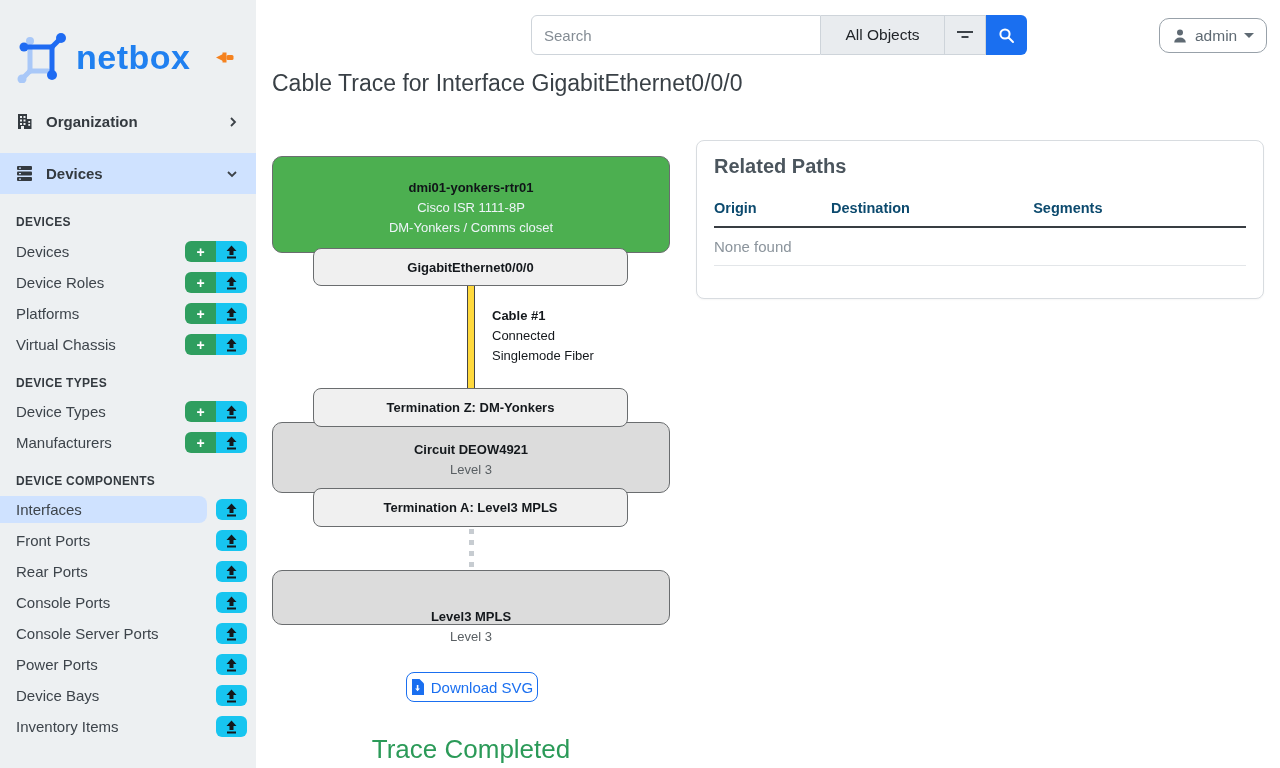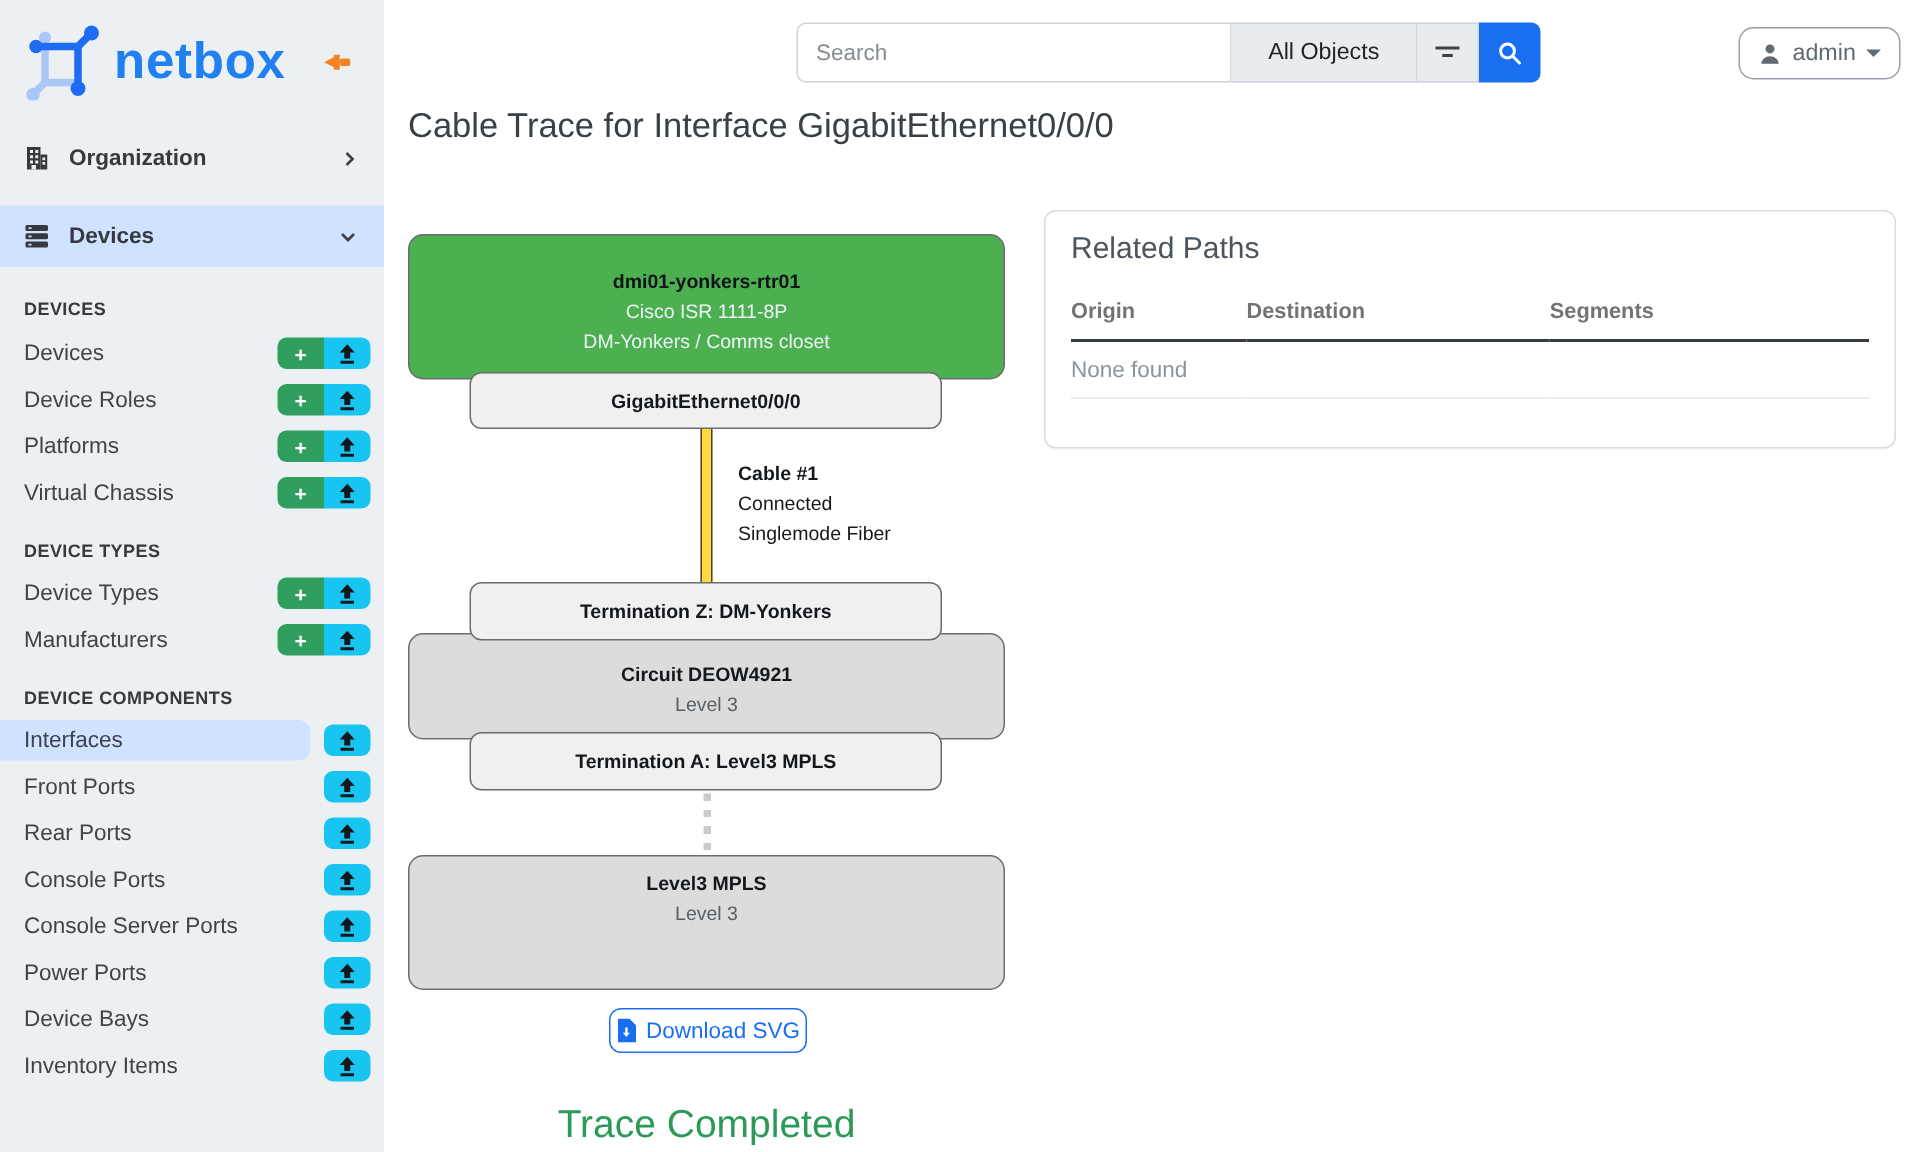--- a/index.html
+++ b/index.html
@@ -1,21 +1,21 @@
 <!DOCTYPE html>
 <html style="--primary: #1a6ff0; --cyan: #17c5f0; --add-green: #2f9e5f; --device-green: #4caf50; --cable-yellow: #ffd93d; --success-green: #2b9a58;"><head>
 <meta charset="utf-8">
 <style>
   * { margin:0; padding:0; box-sizing:border-box; }
   html,body { width:1280px; height:768px; overflow:hidden; }
   body { font-family:"Liberation Sans", sans-serif; background:#ffffff; position:relative; }
 
   
   .sidebar { position:absolute; left:0; top:0; width:256px; height:768px; background:#edf0f2; }
-  .logo-row { padding:12px 16px 0 16px; height:70px; display:flex; align-items:center; justify-content:space-between; }
+  .logo-row { padding:12px 16px 0 16px; height:70px; display:flex; align-items:center; justify-content:space-between;margin-top:16px; }
   .brand { display:flex; align-items:center; gap:8px; }
   .brand-text { font-size:34px; font-weight:bold; color:#2080f0; letter-spacing:0.5px; }
   .pin { margin-right:6px; }
 
   .nav-item { height:41px; margin-top:0; display:flex; align-items:center; padding:0 18px 0 16px; cursor:pointer; }
   .nav-item .nav-label { flex:1; margin-left:13px; font-size:15px; font-weight:bold; color:#343a40; }
   .nav-item.first { margin-top:15px; }
   .nav-item.active { background:#cfe2ff; }
   .nav-item + .nav-item { margin-top:11px; }
 
@@ -55,33 +55,33 @@
   .term-box { left:41px; width:315px; height:39px; border-radius:8px; background:#f0f0f0; z-index:3; display:flex; align-items:center; justify-content:center; font-size:13px; font-weight:bold; color:#14181c; cursor:pointer; }
   .gige-box { top:92px; height:38px; }
   .termz-box { top:232px; }
   .terma-box { top:332px; }
   .cable-line { position:absolute; left:195px; top:130px; width:8px; height:103px; background:var(--cable-yellow); border-left:1px solid #454545; border-right:1px solid #454545; z-index:2; }
   .cable-info { position:absolute; left:220px; top:150px; z-index:2; cursor:pointer; }
   .cable-info div { font-size:13px; line-height:20px; color:#14181c; }
   .cable-info .c1 { font-weight:bold; }
   .wide-box { left:0; width:398px; border-radius:10px; background:#dcdcdc; z-index:1; cursor:pointer; }
   .circuit-box { top:266px; height:71px; padding-top:17px; }
-  .pnet-box { top:414px; height:90px; padding-top:8px; }
+  .pnet-box { top:414px; height:55px; padding-top:36px; }
   .wide-box .t1 { font-size:13px; font-weight:bold; color:#14181c; line-height:20px; }
   .wide-box .t2 { font-size:13px; color:#595f63; line-height:20px; }
   .dotted-line { position:absolute; left:197px; top:373px; width:5px; height:42px;
      background:repeating-linear-gradient(to bottom, #c7ccd1 0 5px, transparent 5px 11px); }
   .download-btn { position:absolute; left:134px; top:516px; width:132px; height:30px; background:#fff; border:1px solid var(--primary); border-radius:8px; color:var(--primary); font-size:15px; display:flex; align-items:center; justify-content:center; gap:7px; cursor:pointer; }
   .trace-status { position:absolute; left:0; top:578px; width:398px; text-align:center; font-size:26px; color:var(--success-green); }
 
   
   .related-card { position:absolute; left:696px; top:140px; width:568px; height:159px; background:#fff; border:1px solid #d8dce0; border-radius:8px; box-shadow:0 1px 2px rgba(0,0,0,0.04); padding:14px 17px; }
-  .card-title { font-size:20px; color:#4b555d; font-weight:400; }
+  .card-title { font-size:20px; color:#4b555d; font-weight:700; }
   .rp-table { width:100%; margin-top:14px; border-collapse:collapse; table-layout:fixed; }
-  .rp-table th { text-align:left; font-size:14.5px; font-weight:bold; color:#737373; padding:8px 0 10px 0; border-bottom:2px solid #383d42; }
+  .rp-table th { text-align:left; font-size:14.5px; font-weight:bold; color:#0c4a6e; padding:8px 0 10px 0; border-bottom:2px solid #383d42; }
   .rp-table td { font-size:15px; color:#8b949c; padding:10px 0; border-bottom:1px solid #e3e6e9; }
   .col-origin { width:22%; } .col-dest { width:38%; } .col-seg { width:40%; }
 
   svg { display:block; }
 </style>
 </head>
 <body>
 
 <aside class="sidebar">
   <div class="logo-row">

